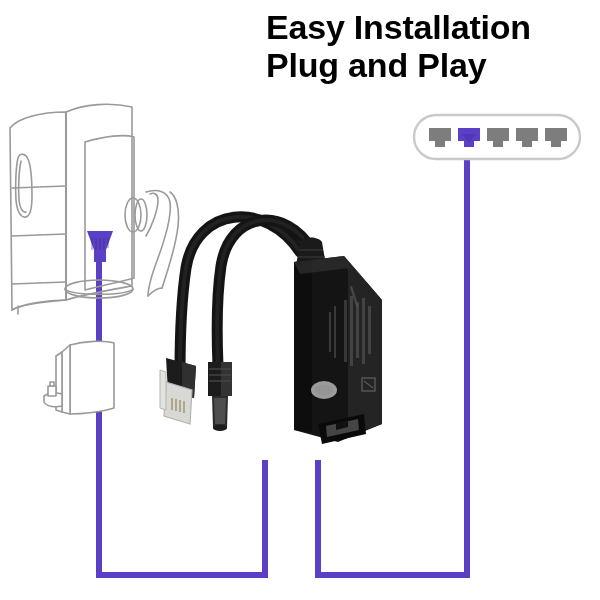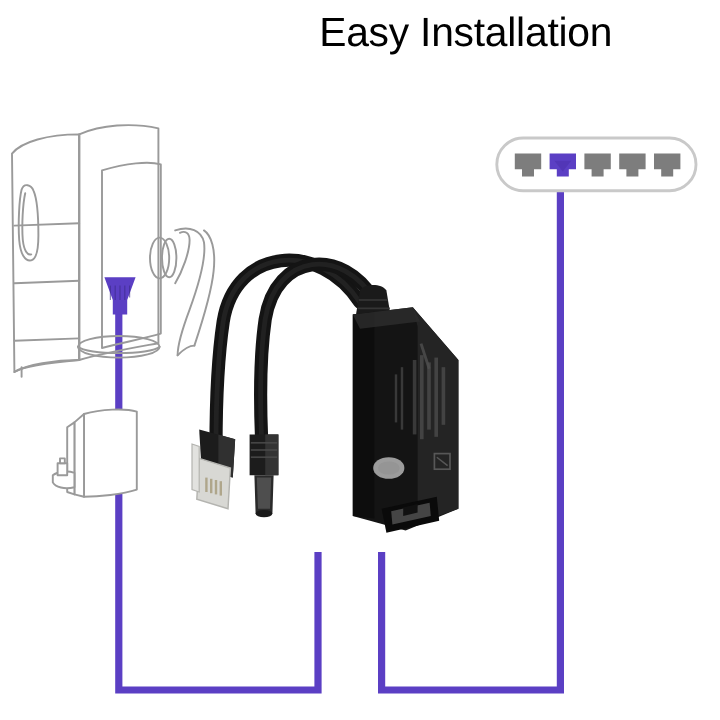--- a/index.html
+++ b/index.html
@@ -15,21 +15,21 @@
     overflow: hidden;
     font-family: "Liberation Sans", sans-serif;
   }
   
   #heading {
     position: absolute;
     left: 266px;
     top: 8px;
     width: 330px;
     font-family: "Liberation Sans", sans-serif;
-    font-weight: normal;
+    font-weight: bold;
     font-size: 34px;
     line-height: 1.12;
     color: #000000;
     letter-spacing: -0.2px;
     text-align: left;
   }
   #heading .ln { display: block; white-space: nowrap; }
 
   
   .layer {
@@ -41,20 +41,21 @@
   }
   .layer.nohit { pointer-events: none; }
 </style>
 </head>
 <body>
 
 <div id="stage">
 
   <div id="heading">
     <span class="ln">Easy Installation</span>
+    <span class="ln">Plug and Play</span>
   </div>
 
   <svg class="layer nohit" viewBox="0 0 600 600">
 
     <g>
       <path d="M99,248 L99,575 L265,575 L265,460" fill="none" stroke="#5b3fc4" stroke-width="6" stroke-linecap="butt" stroke-linejoin="miter"></path>
     </g>
 
     <g>
       <path d="M318,460 L318,575 L467,575 L467,136" fill="none" stroke="#5b3fc4" stroke-width="6" stroke-linecap="butt" stroke-linejoin="miter"></path>

